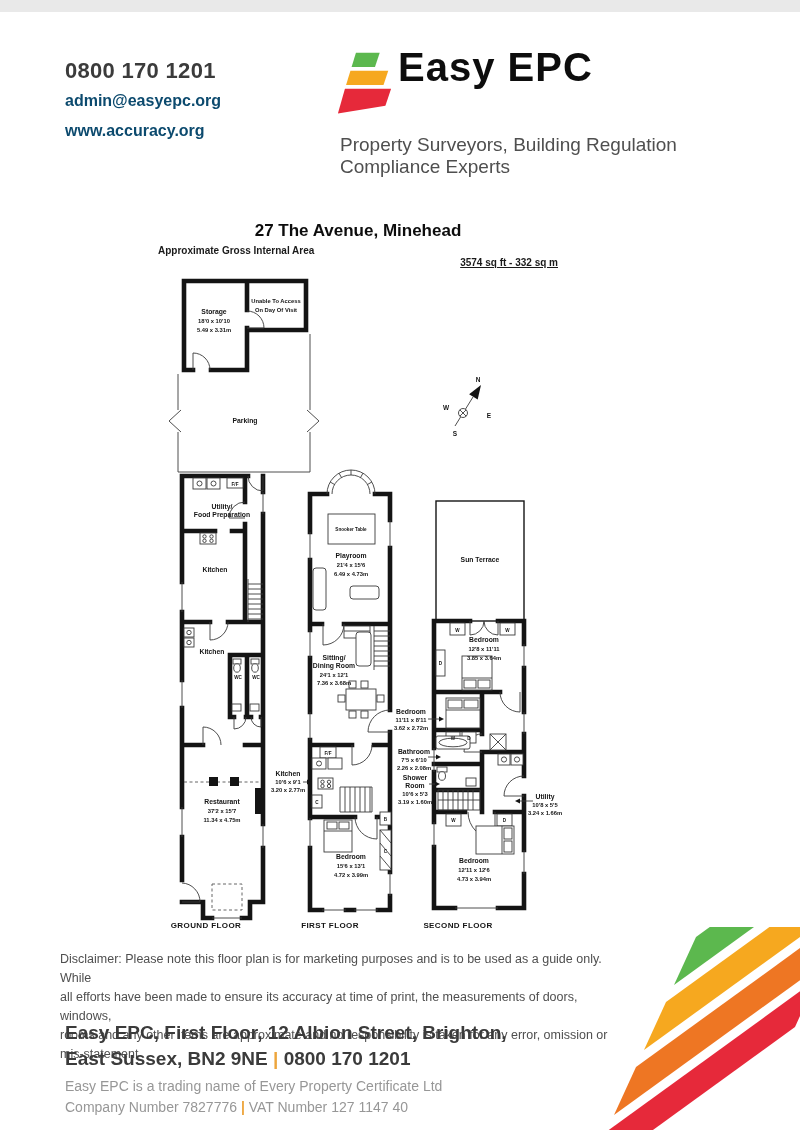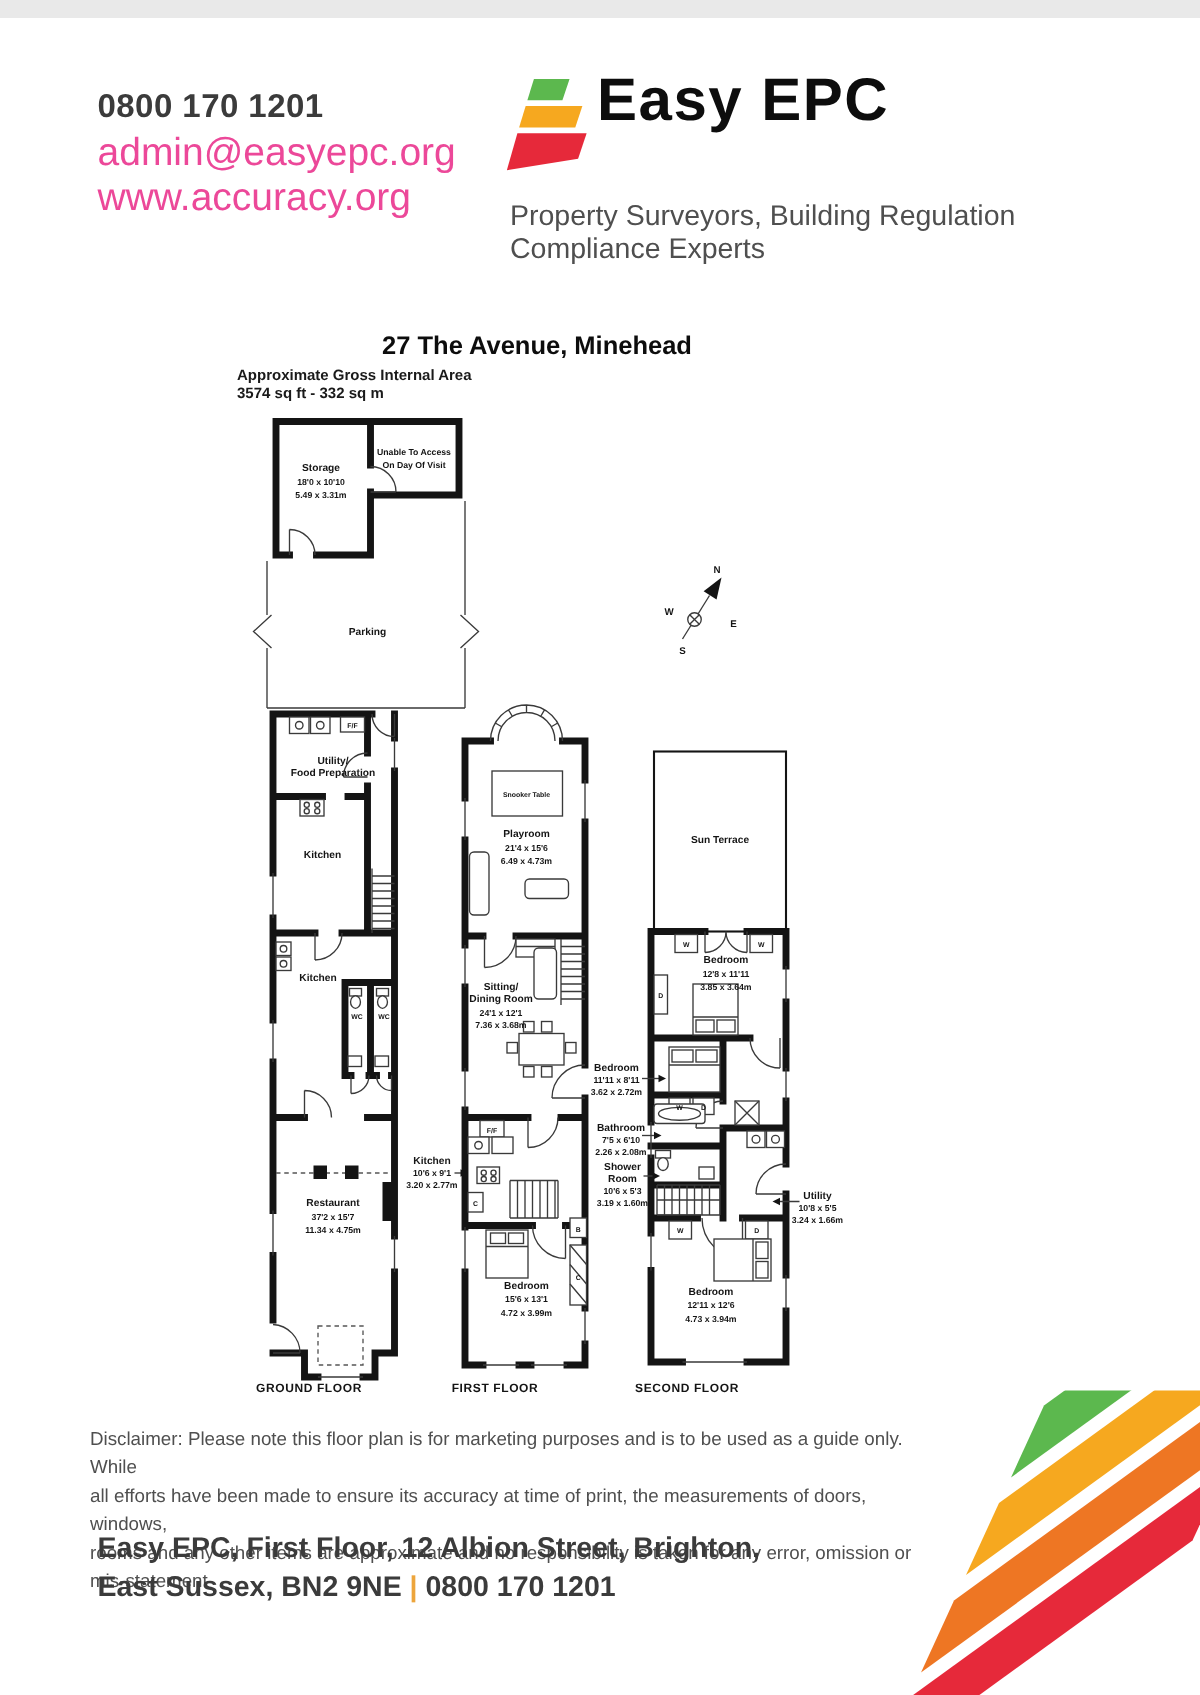--- a/index.html
+++ b/index.html
@@ -1,28 +1,28 @@
 <!DOCTYPE html>
 <html><head>
 <meta charset="utf-8">
 <style>
   html,body{margin:0;padding:0;background:#e9e9e9;}
   .page{position:relative;width:800px;height:1130px;background:#ffffff;overflow:hidden;
         font-family:"Liberation Sans",sans-serif;margin:12px auto;}
   
   .contact{position:absolute;left:65px;top:44px;line-height:30px;}
   .contact .phone{font-size:22px;font-weight:bold;color:#3b3b3b;letter-spacing:.3px;}
-  .contact .line{font-size:26px;color:#ec4899;}
+  .contact .line{font-size:16px;color:#0c4a6e;font-weight:bold;}
   .logo-icon{position:absolute;left:336px;top:40px;}
   .brand{position:absolute;left:398px;top:33px;font-size:40px;font-weight:bold;color:#0d0d0d;letter-spacing:1px;}
   .tagline{position:absolute;left:340px;top:122px;width:420px;text-align:left;font-size:19px;color:#4f4f4f;}
   
   .plan-title{position:absolute;left:158px;top:209px;width:400px;text-align:center;font-size:17px;font-weight:bold;color:#0d0d0d;}
   .plan-sub1{position:absolute;left:158px;top:233px;width:400px;text-align:left;font-size:10px;font-weight:bold;color:#1a1a1a;}
-  .plan-sub2{position:absolute;left:158px;top:245px;width:400px;text-align:left;font-size:10px;font-weight:bold;color:#1a1a1a;}
+  .plan-sub2{position:absolute;left:158px;top:245px;width:400px;text-align:right;font-size:10px;font-weight:bold;color:#1a1a1a;text-decoration:underline;}
   
   .plansvg{position:absolute;left:155px;top:258px;}
   .wall{fill:none;stroke:#141414;stroke-width:4.6;stroke-linecap:square;}
   .twall{fill:none;stroke:#141414;stroke-width:1.4;}
   .thin{fill:none;stroke:#3a3a3a;stroke-width:0.9;}
   .door{fill:none;stroke:#3a3a3a;stroke-width:0.9;}
   .fix{fill:#ffffff;stroke:#3a3a3a;stroke-width:0.9;}
   .blk{fill:#141414;stroke:none;}
   .dash{fill:none;stroke:#555;stroke-width:0.9;stroke-dasharray:3 2.5;}
   .plansvg text{fill:#141414;}
@@ -337,20 +337,24 @@
     <div>Disclaimer: Please note this floor plan is for marketing purposes and is to be used as a guide only. While</div>
     <div>all efforts have been made to ensure its accuracy at time of print, the measurements of doors, windows,</div>
     <div>rooms and any  other items are approximate and no responsibility is taken for any error, omission or</div>
     <div>mis-statement</div>
   </div>
 
   <div class="address">
     <div>Easy EPC, First Floor, 12 Albion Street, Brighton,</div>
     <div><span>East Sussex, BN2 9NE</span> <span class="pipe">|</span> <span>0800 170 1201</span></div>
   </div>
+  <div class="company">
+    <div>Easy EPC is a trading name of Every Property Certificate Ltd</div>
+    <div><span>Company Number 7827776</span> <span class="pipe">|</span> <span>VAT Number 127 1147 40</span></div>
+  </div>
 
   <div class="bottom-edge"></div>
 
   <svg class="corner-stripes" width="200" height="215" viewBox="0 0 200 215">
     <polygon points="96,10 307,-143 285,-95 74,58" fill="#5cb84e"></polygon>
     <polygon points="66,75 277,-78 255,-30 44,123" fill="#f6a81f"></polygon>
     <polygon points="36,140 247,-13 225,35 14,188" fill="#ee7623"></polygon>
     <polygon points="6,205 217,52 195,100 -16,253" fill="#e6293a"></polygon>
   </svg>
 

